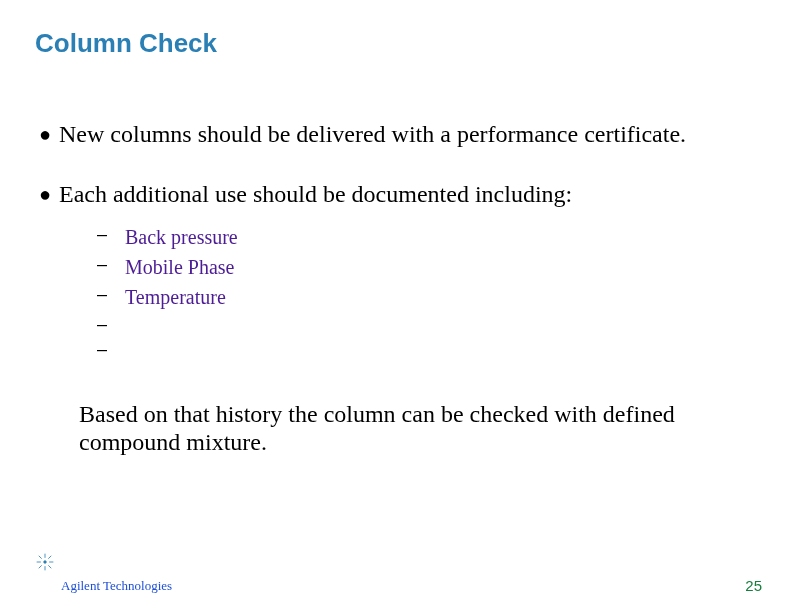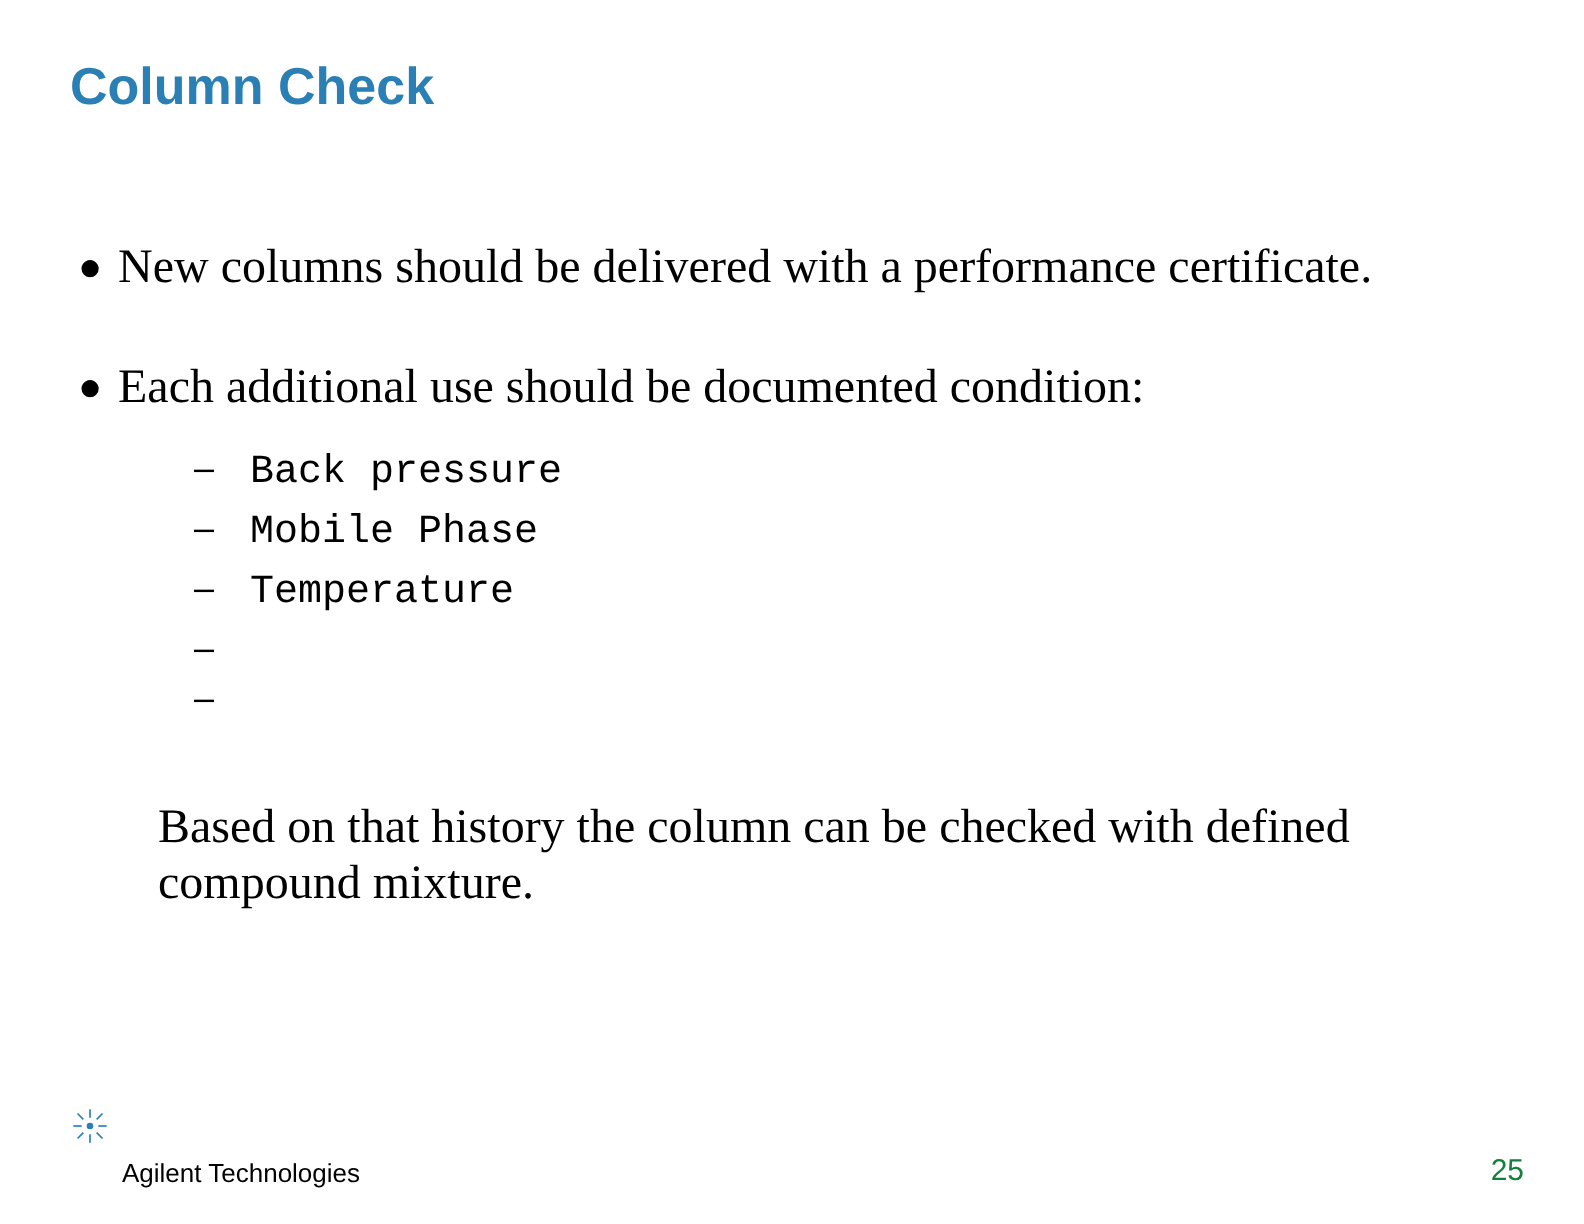--- a/index.html
+++ b/index.html
@@ -6,44 +6,44 @@
   html, body { width: 792px; height: 612px; background: #fff; font-family: Arial, Helvetica, sans-serif; position: relative; }
   .slide { width: 792px; height: 612px; position: relative; border-radius: 21px; }
   .title { position: absolute; left: 35px; top: 28px; font-size: 26px; font-weight: bold; color: #2a7fb5; }
   .content { position: absolute; left: 35px; top: 120px; right: 60px; }
   .bullet-item { display: flex; align-items: flex-start; margin-bottom: 32px; }
   .bullet-item .dot { width: 24px; flex: 0 0 24px; font-size: 20px; line-height: 28px; color: #000; text-align: left; padding-left: 4px; }
   .bullet-item .txt { font-family: "Times New Roman", Times, serif; font-size: 24px; color: #000000; line-height: 28px; }
   .sub-list { margin-left: 62px; margin-top: -16px; margin-bottom: 28px; }
   .sub-item { display: flex; align-items: flex-start; margin-bottom: 4px; }
   .sub-item .dash { width: 28px; flex: 0 0 28px; font-size: 18px; color: #000; text-align: left; }
-  .sub-item .txt2 { font-family: Liberation Mono, monospace; font-size: 20px; color: #000000; line-height: 26px; }
+  .sub-item .txt2 { font-family: Liberation Serif, serif; font-size: 20px; color: #4c1d95; line-height: 26px; }
   .closing { margin-left: 44px; margin-top: 40px; font-family: "Times New Roman", Times, serif; font-size: 24px; color: #000; line-height: 28px; max-width: 640px; }
   .footer { position: absolute; left: 35px; bottom: 18px; display: flex; align-items: center; }
   .logo-spark { width: 20px; height: 20px; margin-right: 6px; }
-  .logo-text { font-family: Liberation Sans, sans-serif; font-size: 13px; color: #000000; margin-top: 48px; }
+  .logo-text { font-family: Liberation Serif, serif; font-size: 13px; color: #1d4ed8; margin-top: 48px; }
   .page-num { position: absolute; right: 30px; bottom: 18px; font-family: Arial, Helvetica, sans-serif; font-size: 15px; color: #15803d; }
 </style>
 </head>
 <body>
 
 <div class="slide">
 
   <div class="title">Column Check</div>
 
   <div class="content">
 
     <div class="bullet-item">
       <div class="dot">●</div>
       <div class="txt">New columns should be delivered with a performance certificate.</div>
     </div>
 
     <div class="bullet-item">
       <div class="dot">●</div>
-      <div class="txt">Each additional use should be documented condition:</div>
+      <div class="txt">Each additional use should be documented including:</div>
     </div>
 
     <div class="sub-list">
       <div class="sub-item">
         <div class="dash">–</div>
         <div class="txt2">Back pressure</div>
       </div>
       <div class="sub-item">
         <div class="dash">–</div>
         <div class="txt2">Mobile Phase</div>

